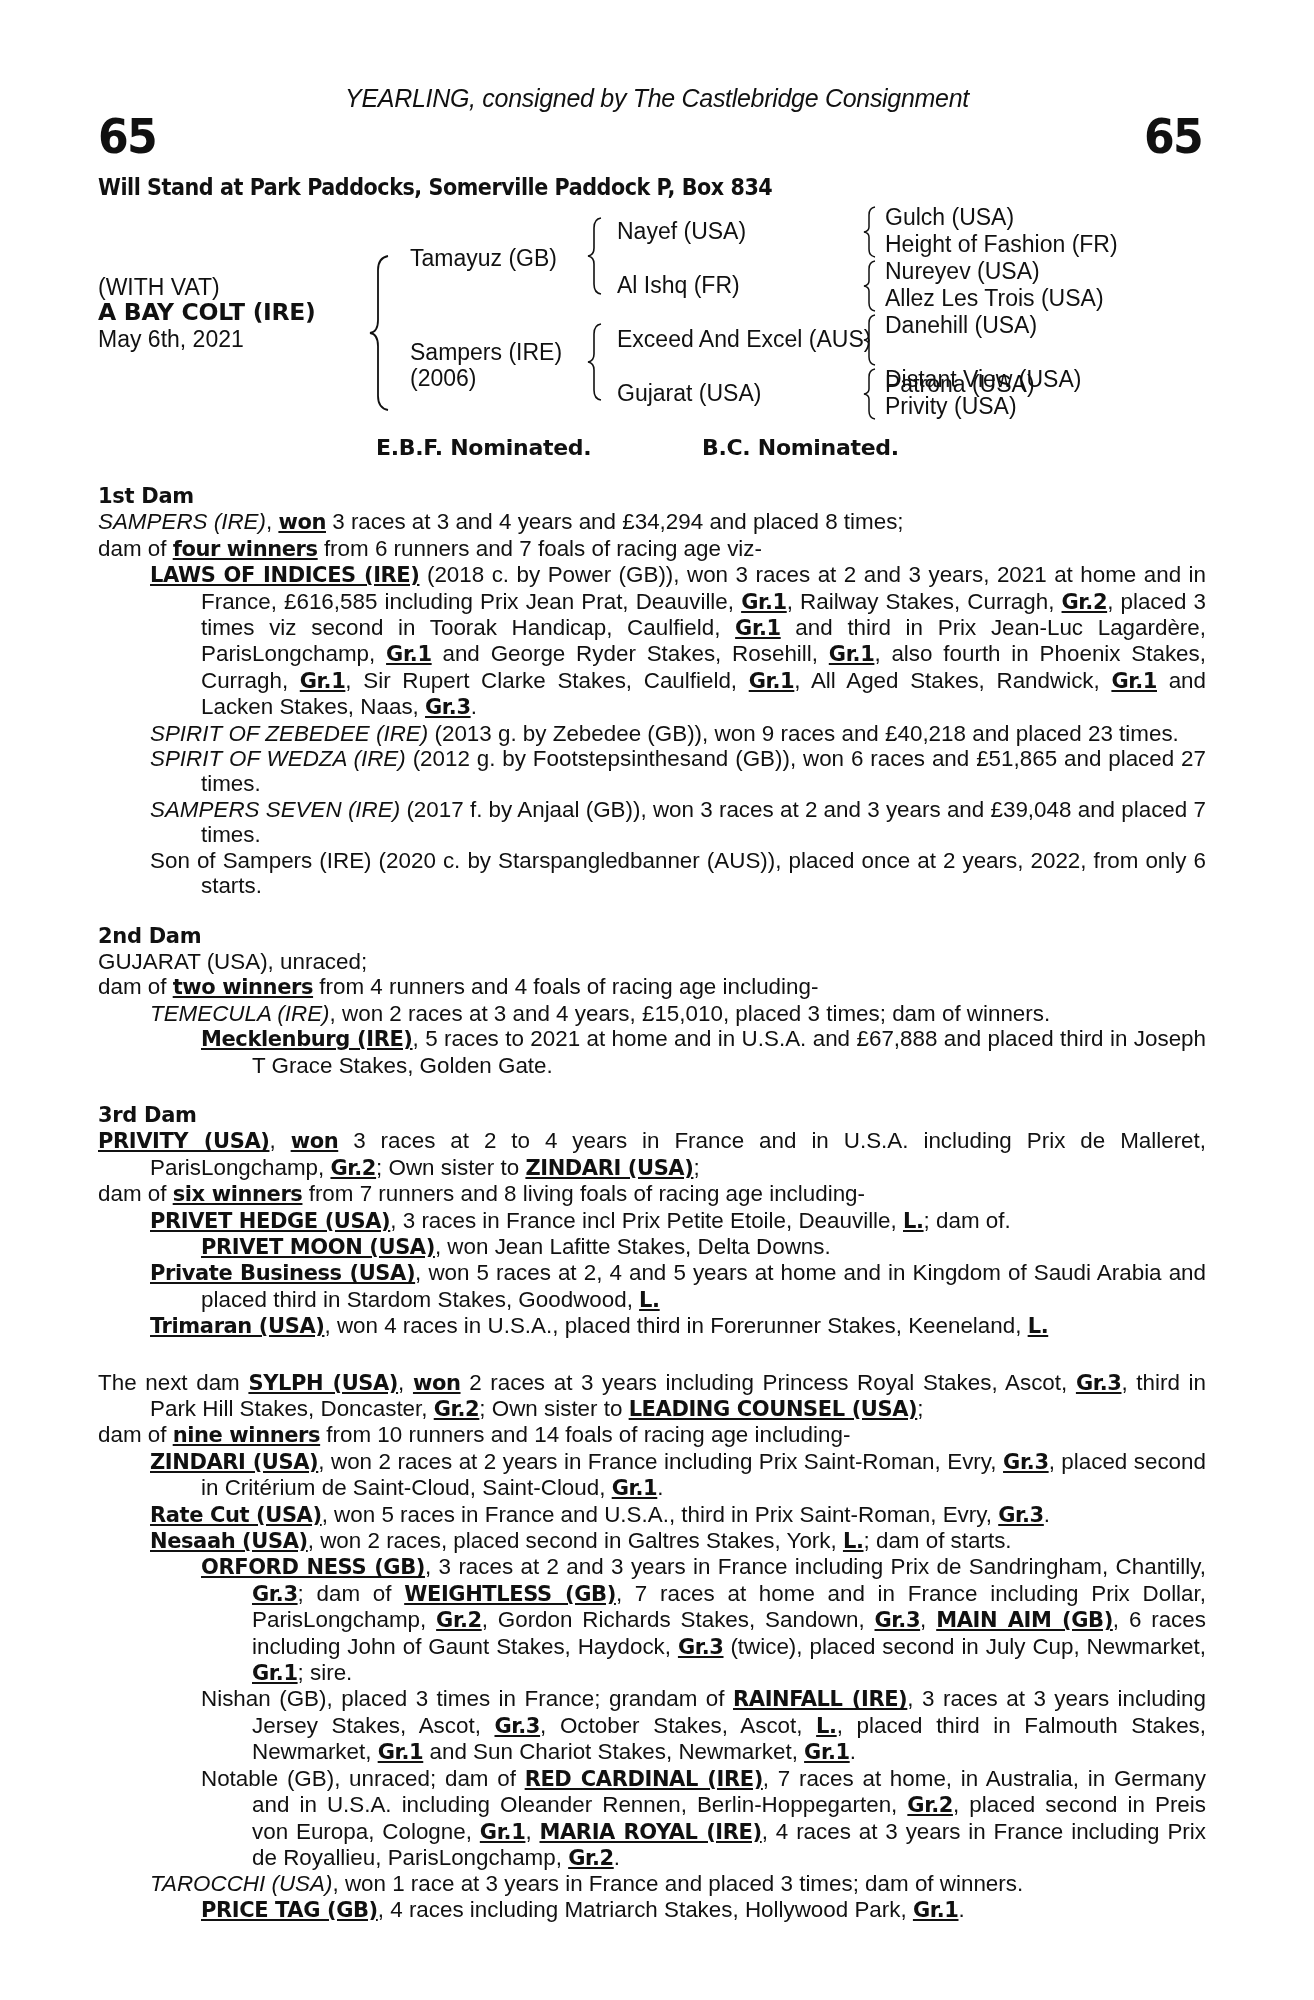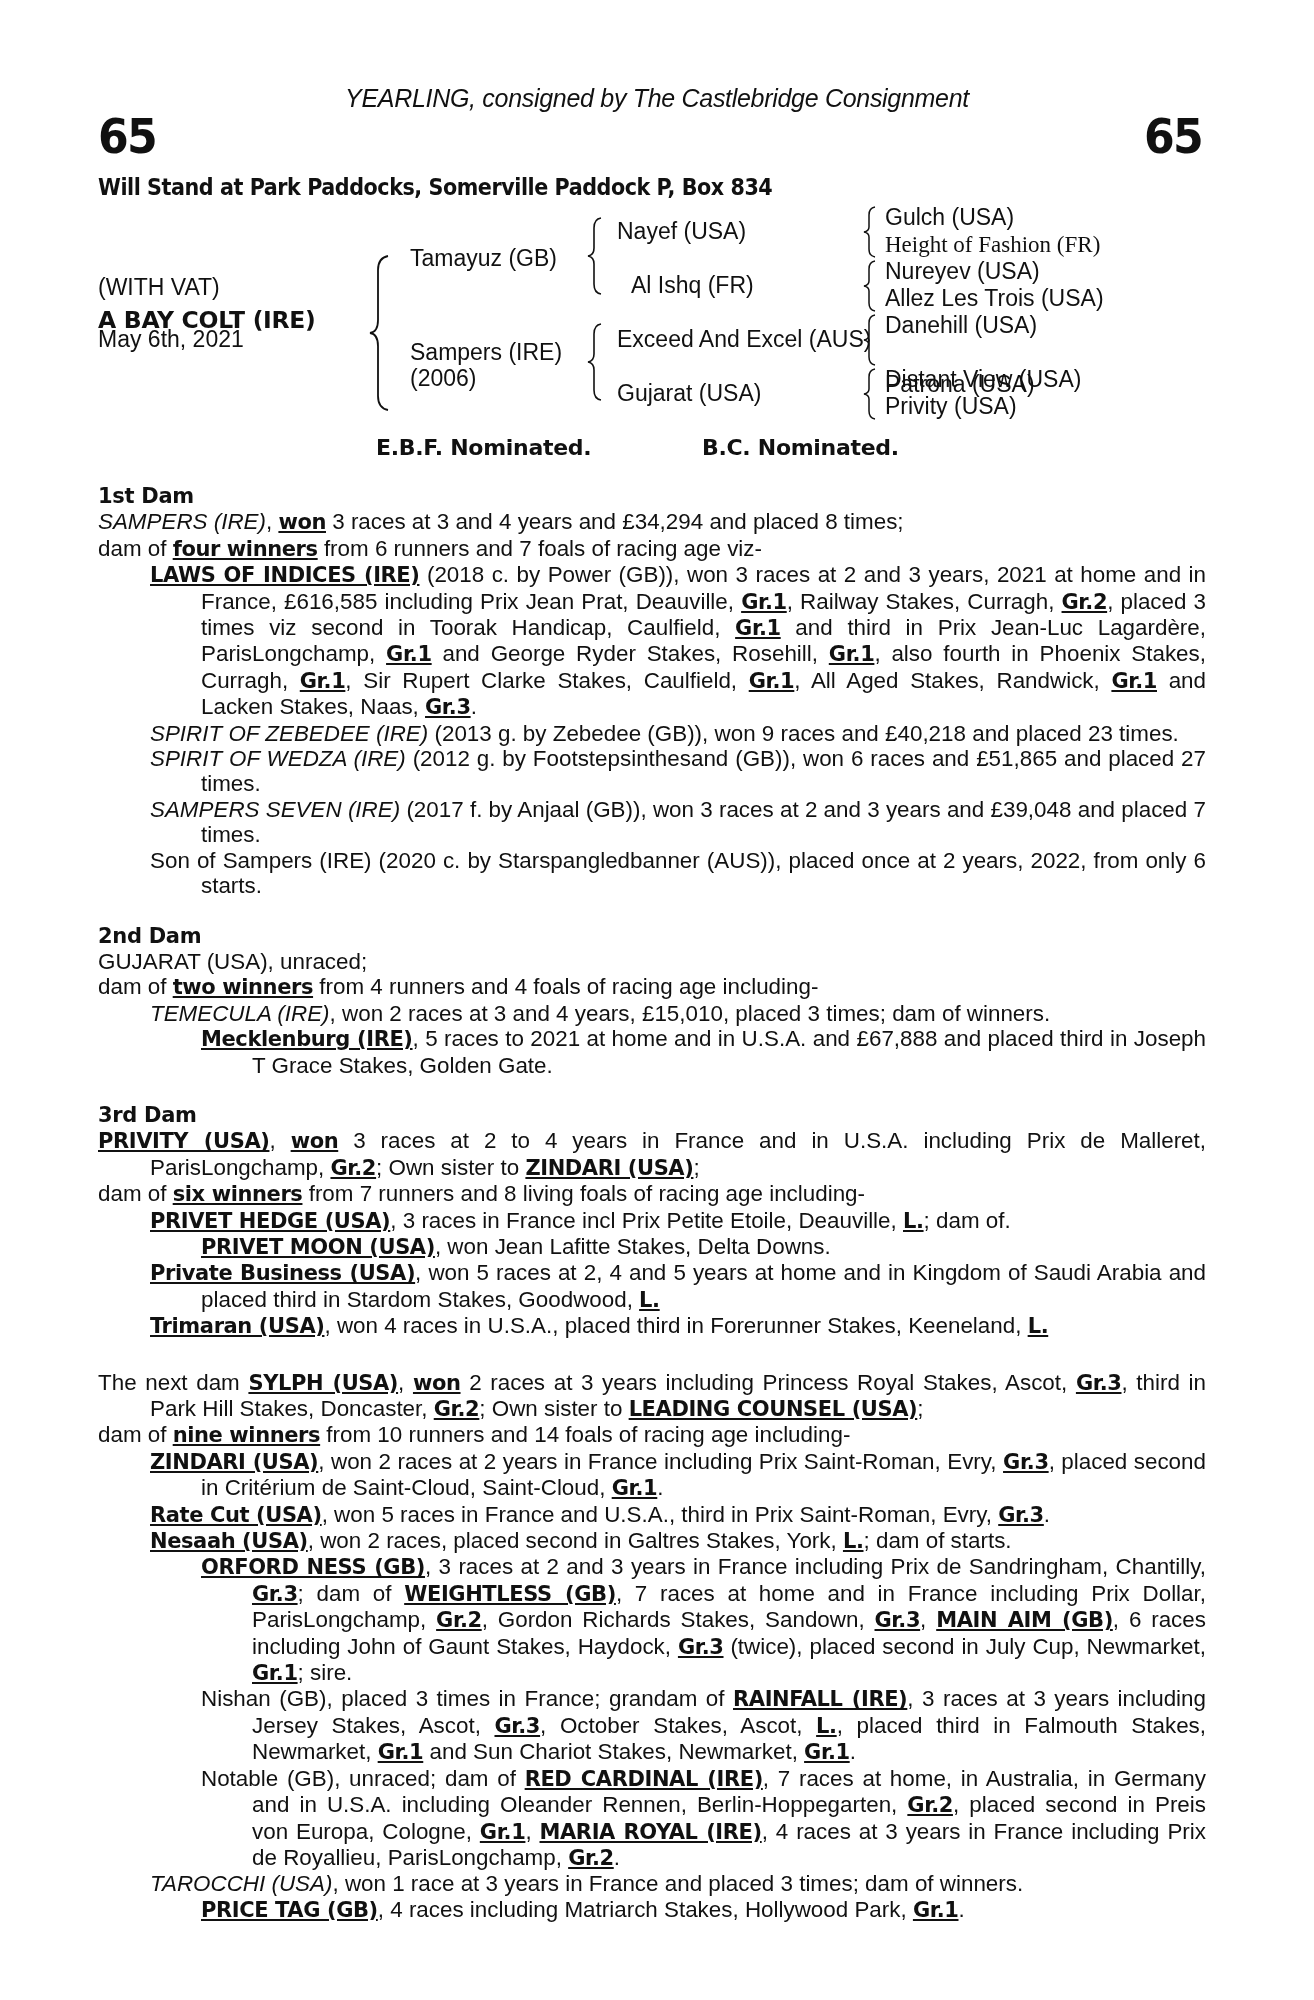--- a/index.html
+++ b/index.html
@@ -57,21 +57,21 @@
 <body>
 
 <div class="page">
 
   <div class="consignor">YEARLING, consigned by The Castlebridge Consignment</div>
   <div class="lot-no lot-left">65</div>
   <div class="lot-no lot-right">65</div>
   <div class="stand">Will Stand at Park Paddocks, Somerville Paddock P, Box 834</div>
 
   <div class="ped" style="left:98px; top:276px;text-align:center;">(WITH VAT)</div>
-  <div class="ped ped-bold" style="left:98px; top:301px; font-size:23.5px;margin-top:8px;">A BAY COLT (IRE)</div>
+  <div class="ped ped-bold" style="left:98px; top:301px; font-size:23.5px;">A BAY COLT (IRE)</div>
   <div class="ped" style="left:98px; top:328px;">May 6th, 2021</div>
 
   <div class="brace" style="left:368px; top:254px;">
     <svg width="24" height="158" viewBox="0 0 24 158">
         <path d="M20 2 Q10 4 10 16 L10 66 Q10 78 2 79 Q10 80 10 92 L10 142 Q10 154 20 156" fill="none" stroke="#111" stroke-width="1.8"></path>
       </svg>
   </div>
 
   <div class="ped" style="left:410px; top:247px;">Tamayuz (GB)</div>
   <div class="ped" style="left:410px; top:341px;">Sampers (IRE)</div>
@@ -82,21 +82,21 @@
         <path d="M15 2 Q8 3 8 12 L8 32 Q8 39 2 40 Q8 41 8 48 L8 68 Q8 77 15 78" fill="none" stroke="#111" stroke-width="1.6"></path>
       </svg>
   </div>
   <div class="brace" style="left:586px; top:322px;">
     <svg width="18" height="80" viewBox="0 0 18 80">
         <path d="M15 2 Q8 3 8 12 L8 32 Q8 39 2 40 Q8 41 8 48 L8 68 Q8 77 15 78" fill="none" stroke="#111" stroke-width="1.6"></path>
       </svg>
   </div>
 
   <div class="ped" style="left:617px; top:220px;">Nayef (USA)</div>
-  <div class="ped" style="left:631px; top:274px;">Al Ishq (FR)</div>
+  <div class="ped" style="left:617px; top:274px;">Al Ishq (FR)</div>
   <div class="ped" style="left:617px; top:328px;">Exceed And Excel (AUS)</div>
   <div class="ped" style="left:617px; top:382px;">Gujarat (USA)</div>
 
   <div class="brace" style="left:862px; top:205px;">
     <svg width="16" height="54" viewBox="0 0 16 54">
         <path d="M13 2 Q7 3 7 10 L7 22 Q7 26 2 27 Q7 28 7 32 L7 44 Q7 51 13 52" fill="none" stroke="#111" stroke-width="1.5"></path>
       </svg>
   </div>
   <div class="brace" style="left:862px; top:259px;">
     <svg width="16" height="54" viewBox="0 0 16 54">
@@ -108,21 +108,21 @@
         <path d="M13 2 Q7 3 7 10 L7 22 Q7 26 2 27 Q7 28 7 32 L7 44 Q7 51 13 52" fill="none" stroke="#111" stroke-width="1.5"></path>
       </svg>
   </div>
   <div class="brace" style="left:862px; top:367px;">
     <svg width="16" height="54" viewBox="0 0 16 54">
         <path d="M13 2 Q7 3 7 10 L7 22 Q7 26 2 27 Q7 28 7 32 L7 44 Q7 51 13 52" fill="none" stroke="#111" stroke-width="1.5"></path>
       </svg>
   </div>
 
   <div class="ped" style="left:885px; top:206px;">Gulch (USA)</div>
-  <div class="ped" style="left:885px; top:233px;font-family:Liberation Serif, serif;">Height of Fashion (FR)</div>
+  <div class="ped" style="left:885px; top:233px;">Height of Fashion (FR)</div>
   <div class="ped" style="left:885px; top:260px;">Nureyev (USA)</div>
   <div class="ped" style="left:885px; top:287px;">Allez Les Trois (USA)</div>
   <div class="ped" style="left:885px; top:314px;">Danehill (USA)</div>
   <div class="ped" style="left:885px; top:353px;margin-top:20px;">Patrona (USA)</div>
   <div class="ped" style="left:885px; top:368px;">Distant View (USA)</div>
   <div class="ped" style="left:885px; top:395px;">Privity (USA)</div>
 
   <div class="nominated" style="left:376px;">E.B.F. Nominated.</div>
   <div class="nominated" style="left:702px;">B.C. Nominated.</div>
 

